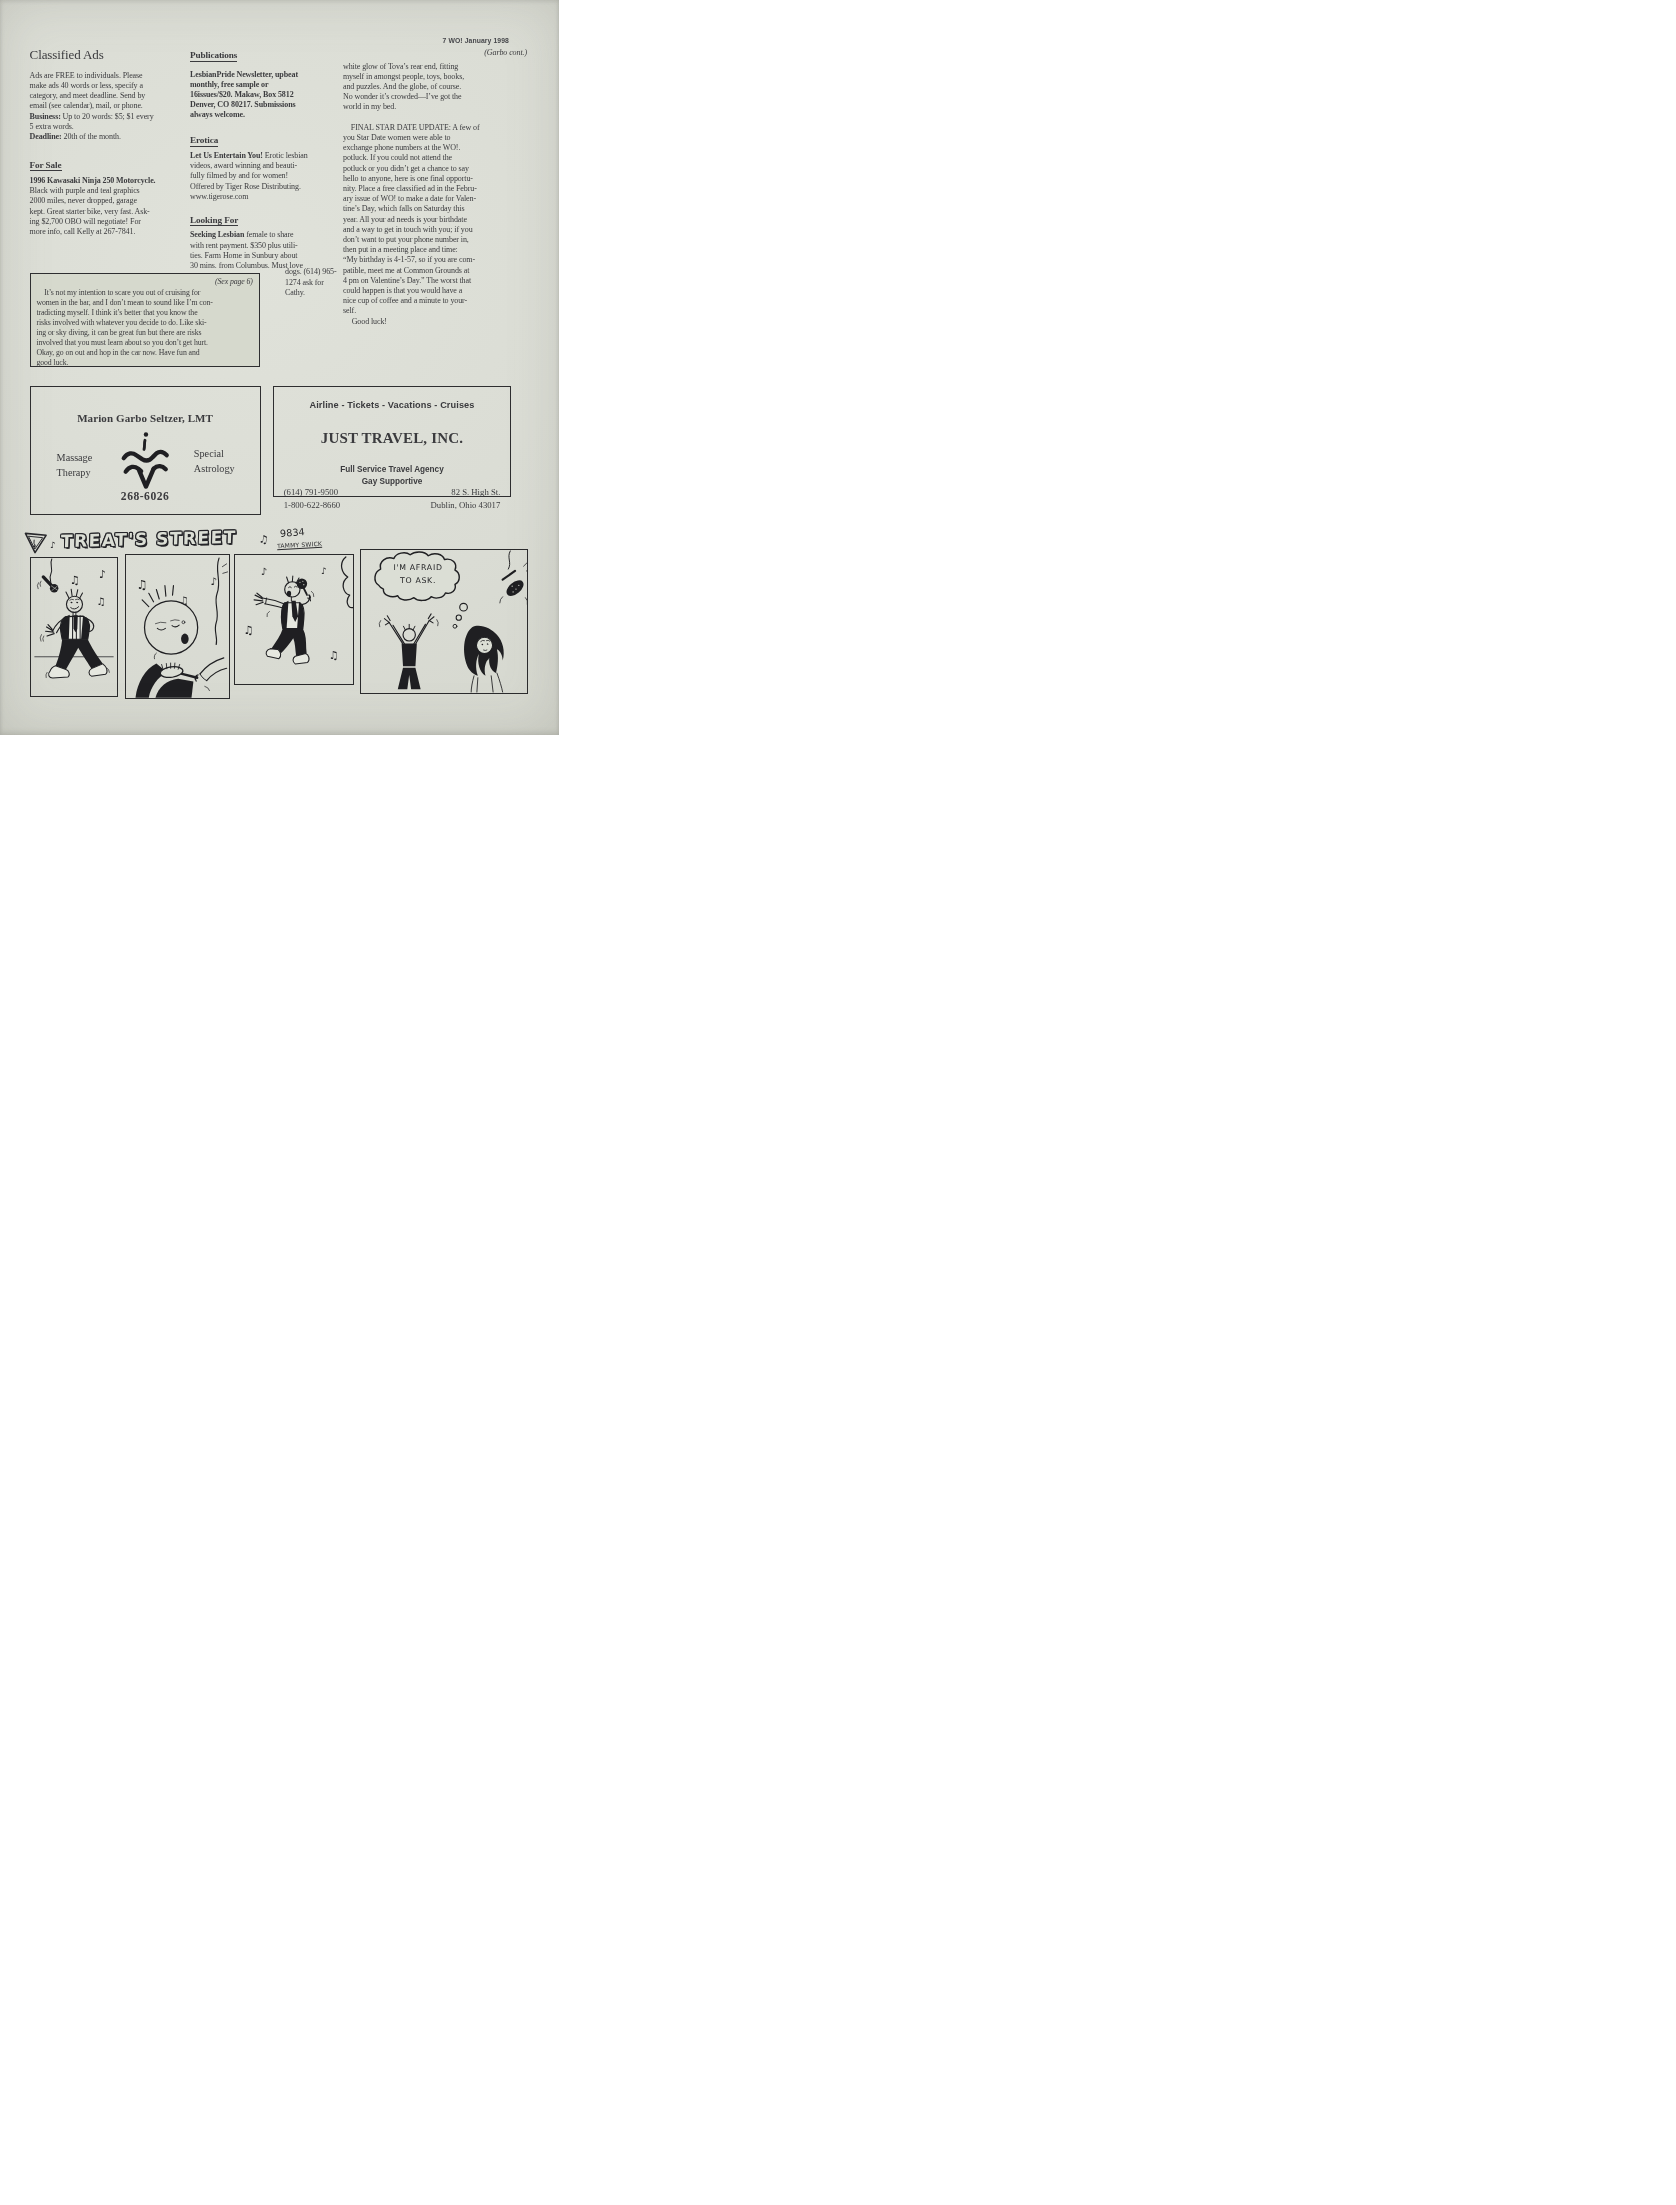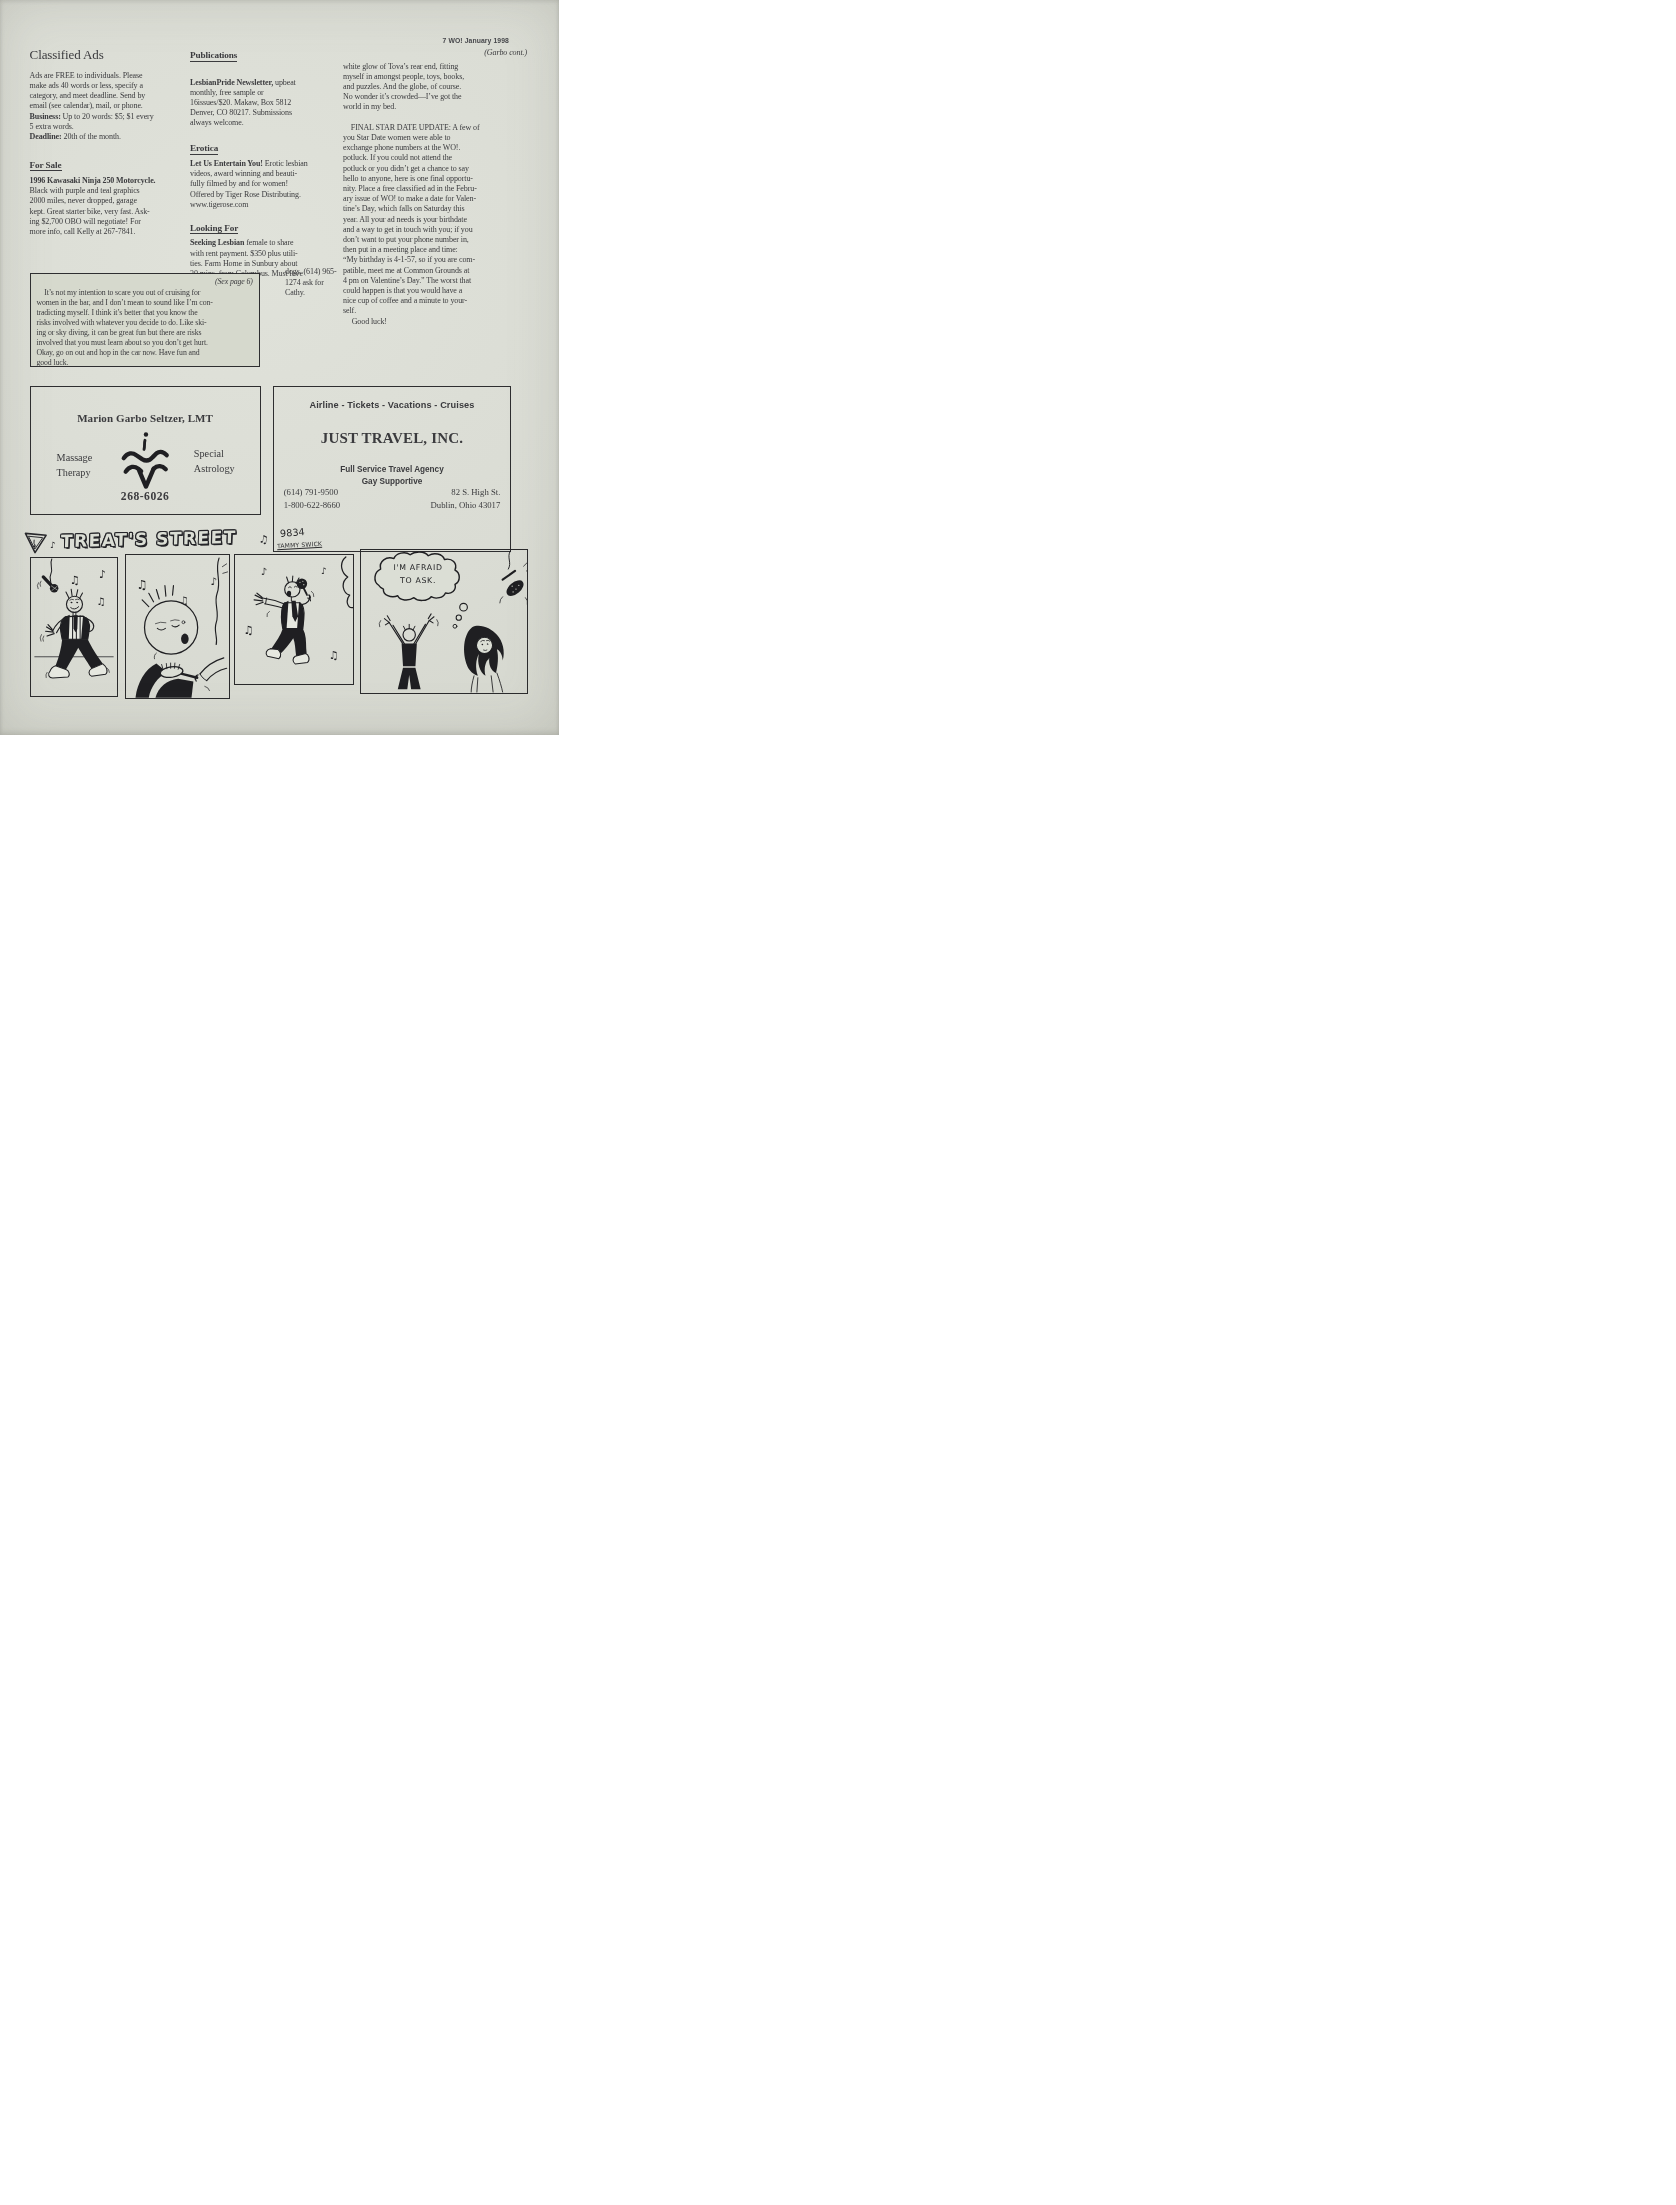--- a/index.html
+++ b/index.html
@@ -30,21 +30,21 @@
   .sexbox{
     position:absolute; left:29.6px; top:273px; width:230px; height:94px; box-sizing:border-box;
     border:1.2px solid #2e2e30; background-color:#d6d9cd;
     background-image:radial-gradient(circle, rgba(70,70,62,.16) 0.3px, transparent 0.4px);
     background-size:1.5px 1.5px; padding:3.4px 5.8px 0 5.8px;
   }
   .sexbox .txt{font-size:7.8px; line-height:10px;}
 
   .adbox{position:absolute; box-sizing:border-box; border:1.2px solid #2e2e30;}
   #massage-ad{left:29.6px; top:386px; width:231px; height:129px;}
-  #travel-ad{left:273px; top:386px; width:238px; height:166px;}
+  #travel-ad{left:273px; top:386px; width:238px; height:111px;}
   .abs{position:absolute;}
   .ctr{left:0; right:0; text-align:center;}
   .massage-name{font-size:11px; font-weight:bold; letter-spacing:0.1px;}
   .service{font-size:10.2px; font-weight:normal; line-height:14.5px; white-space:pre-line;}
   .massage-phone{font-size:11.6px; font-weight:bold; letter-spacing:0.5px;}
   .travel-tag{font-family:"Liberation Sans", sans-serif; font-weight:bold; font-size:9.2px; letter-spacing:0.1px;}
   .travel-name{font-size:15px; font-weight:bold; letter-spacing:0.2px;}
   .travel-sub{font-family:"Liberation Sans", sans-serif; font-weight:bold; font-size:8.2px;margin-top:12px;}
   .travel-contact{font-size:8.7px; line-height:13px; white-space:pre-line;}
 
@@ -93,21 +93,21 @@
     <p class="txt" style="margin-top:4.8px;"><b>1996 Kawasaki Ninja 250 Motorcycle.</b><span>
 Black with purple and teal graphics
 2000 miles, never dropped, garage
 kept. Great starter bike, very fast. Ask-
 ing $2,700 OBO will negotiate! For
 more info, call Kelly at 267-7841.</span></p>
   </div>
 
   <div class="col" style="left:190px; top:50px; width:145px;">
     <h2 class="sec-h">Publications</h2>
-    <p class="txt" style="margin-top:16px;"><b>LesbianPride Newsletter,</b><span> upbeat
+    <p class="txt" style="margin-top:8px;font-weight:bold;"><b>LesbianPride Newsletter,</b><span> upbeat
 monthly, free sample or
 16issues/$20. Makaw, Box 5812
 Denver, CO 80217. Submissions
 always welcome.</span></p>
     <h2 class="sec-h" style="margin-top:14.5px;">Erotica</h2>
     <p class="txt" style="margin-top:4.4px;"><b>Let Us Entertain You!</b><span> Erotic lesbian
 videos, award winning and beauti-
 fully filmed by and for women!
 Offered by Tiger Rose Distributing.
 www.tigerose.com</span></p>

